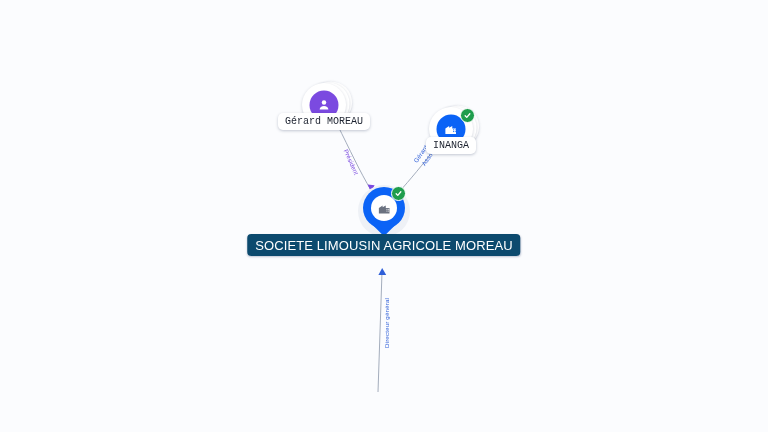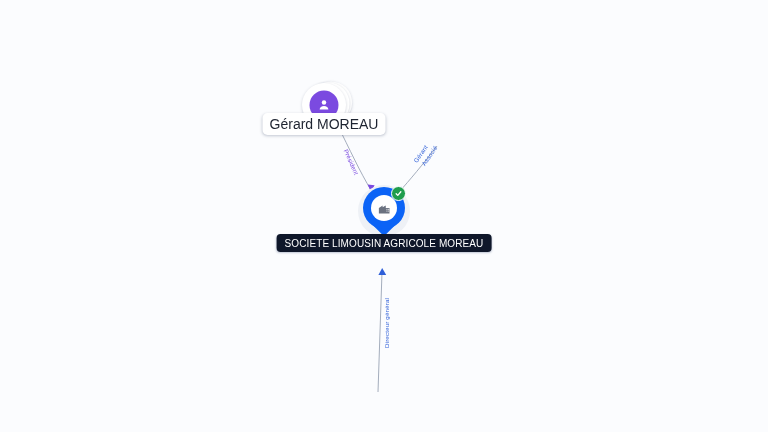--- a/index.html
+++ b/index.html
@@ -93,24 +93,25 @@
   }
 
   
   .pill {
     position: absolute;
     left: 50%;
     transform: translateX(-50%);
     background: #ffffff;
     border-radius: 5px;
     padding: 3px 7px;
-    font-size: 14px;
+    font-size: 10px;
     color: #1d2330;
     white-space: nowrap;
     box-shadow: 0 1px 3px rgba(30,45,80,.26);
+    font-family: Liberation Mono, monospace;
   }
 
   
   #center-node {
     position: absolute;
     left: 384px;
     top: 212px;
     transform: translate(-50%, -50%);
   }
   .pin-halo {
@@ -163,23 +164,23 @@
     right: -1px;
     top: -1px;
   }
 
   
   #center-label {
     position: absolute;
     left: 384px;
     top: 234px;
     transform: translateX(-50%);
-    background: #0f172a;
+    background: #0c4a6e;
     color: #ffffff;
-    font-size: 10px;
+    font-size: 13px;
     letter-spacing: .1px;
     padding: 3.5px 8px;
     border-radius: 4px;
     white-space: nowrap;
     box-shadow: 0 1px 2px rgba(20,40,90,.25);
   }
 </style>
 </head>
 <body>
 
@@ -212,20 +213,42 @@
       <div class="disc person">
         <svg width="15" height="15" viewBox="0 0 24 24" fill="#ffffff">
           <circle cx="12" cy="8" r="3.6"></circle>
           <path d="M5 19c0-3.6 3.2-5.6 7-5.6s7 2 7 5.6z"></path>
         </svg>
       </div>
     </div>
     <div class="pill" style="top:30px;">Gérard MOREAU</div>
   </div>
 
+  <div class="node" style="left:451px; top:129px;">
+    <div class="stack">
+      <div class="card c1"></div>
+      <div class="card c2"></div>
+      <div class="card c3"></div>
+      <div class="disc company">
+        <svg width="15" height="15" viewBox="0 0 24 24" fill="#ffffff">
+          <path d="M3 20V11l6-4v3l5-3v4h6v9z"></path>
+          <rect x="15.2" y="12.6" width="1.5" height="1.5" fill="#0b63f6"></rect>
+          <rect x="18" y="12.6" width="1.5" height="1.5" fill="#0b63f6"></rect>
+          <rect x="15.2" y="15.4" width="1.5" height="1.5" fill="#0b63f6"></rect>
+          <rect x="18" y="15.4" width="1.5" height="1.5" fill="#0b63f6"></rect>
+        </svg>
+      </div>
+      <div class="badge">
+        <svg width="7" height="7" viewBox="0 0 24 24" fill="none" stroke="#ffffff" stroke-width="4.5" stroke-linecap="round" stroke-linejoin="round">
+          <polyline points="4,13 9.5,18.5 20,6"></polyline>
+        </svg>
+      </div>
+    </div>
+    <div class="pill" style="top:30px;">INANGA</div>
+  </div>
 
 
   <div id="center-node">
     <div class="pin-halo"></div>
     <div class="pin">
       <div class="pin-tail"></div>
       <div class="pin-body"></div>
       <div class="pin-inner">
         <svg width="15" height="15" viewBox="0 0 24 24" fill="#6b7280">
           <path d="M3 20V11l6-4v3l5-3v4h6v9z"></path>

